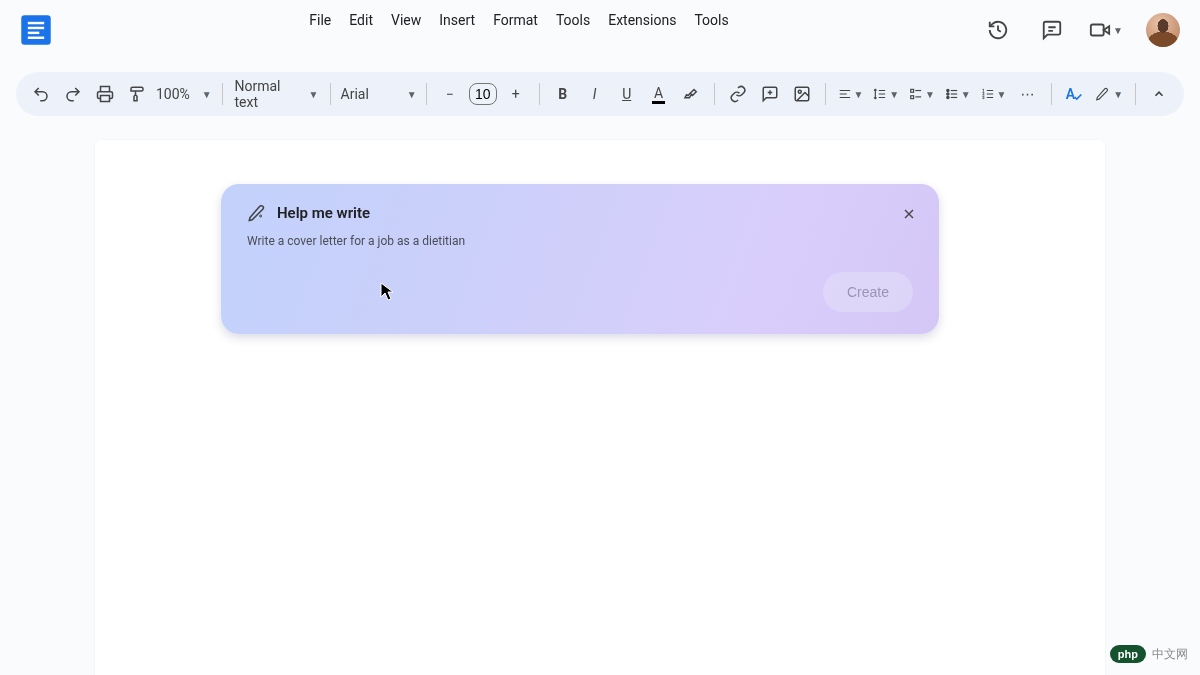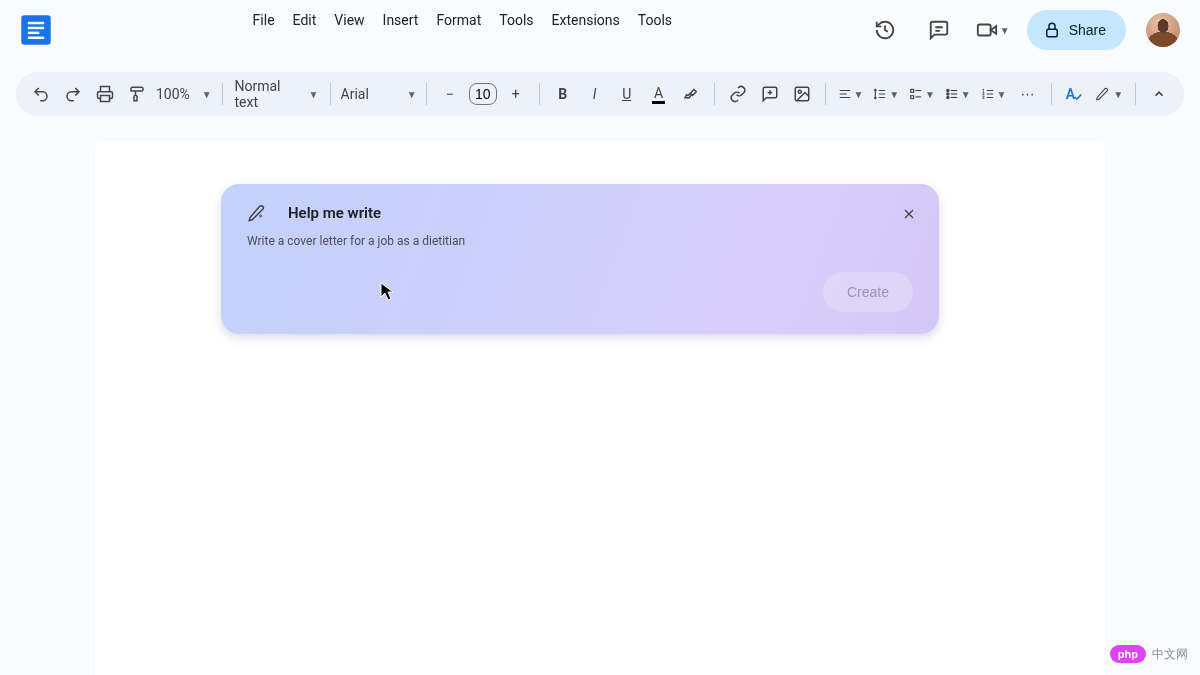--- a/index.html
+++ b/index.html
@@ -52,35 +52,35 @@
     min-height: 1000px; border-radius: 6px;
     box-shadow: 0 0 0 1px rgba(0,0,0,0.02);
     position:relative; padding: 46px 128px 60px 128px;
   }
   .help-card {
     position:absolute; left: 126px; top: 44px; width: 718px;
     border-radius: 18px; padding: 20px 26px 22px;
     background: linear-gradient(110deg,#c3d2fb 0%,#cbd0fa 35%,#d9cefb 75%,#d4c7f6 100%);
     box-shadow: 0 4px 10px rgba(60,60,120,0.18);
   }
-  .hc-head { display:flex; align-items:flex-end; gap:23px; }
+  .hc-head { display:flex; align-items:flex-end; gap:12px; }
   .hc-head .t { font-weight:600; font-size:15px; color:#202124;}
   .hc-close { position:absolute; right:16px; top:16px; color:#444; cursor:pointer; padding:6px;}
   .hc-prompt {
     margin-top:12px; font-size:12px; color:#4a4e57;
     background:transparent; border:none; width:100%;
   }
   .hc-foot { display:flex; justify-content:flex-end; margin-top:24px; }
   .create-btn {
     border:none; background:rgba(230,225,250,0.5); color:#9a94b8;
     border-radius:100px; height:40px; padding: 0 24px; font-size:14px; cursor:default;
   }
   .cursor { position:absolute; left:380px; top:282px; pointer-events:none;}
   .watermark { position:absolute; right:12px; bottom:12px; display:flex; align-items:center; gap:6px; font-size:12px; color:#8a8a8a; font-family:Arial,sans-serif;}
-  .wm-logo{ background:#d946ef; color:#fff; border-radius:10px; font-weight:700; font-size:11px; height:18px; display:flex; align-items:center; padding:0 8px;}
+  .wm-logo{ background:#14532d; color:#fff; border-radius:10px; font-weight:700; font-size:11px; height:18px; display:flex; align-items:center; padding:0 8px;}
   svg { display:block; }
   .dd-arrow{font-size:10px;color:#5f6368;}
 </style>
 </head>
 <body>
 
 <div class="app">
 
   <div class="header">
     <div class="doc-icon">
@@ -118,27 +118,20 @@
             <path d="M8 9h8M8 13h5"></path>
           </svg>
       </div>
       <div class="circ meet">
         <svg width="22" height="22" viewBox="0 0 24 24" fill="none" stroke="#444" stroke-width="2">
             <rect x="2" y="6" width="14" height="12" rx="2"></rect>
             <path d="m22 8-6 4 6 4V8z"></path>
           </svg>
         <span class="dd-arrow">▼</span>
       </div>
-      <button class="share-btn">
-        <svg width="18" height="18" viewBox="0 0 24 24" fill="none" stroke="#001d35" stroke-width="2">
-            <rect x="5" y="11" width="14" height="10" rx="2"></rect>
-            <path d="M8 11V7a4 4 0 1 1 8 0v4"></path>
-          </svg>
-        <span>Share</span>
-      </button>
       <div class="avatar"></div>
     </div>
   </div>
 
   <div class="toolbar">
     <div class="tb">
         <svg width="18" height="18" viewBox="0 0 24 24" fill="none" stroke="#444" stroke-width="2">
           <path d="M9 14 4 9l5-5"></path>
           <path d="M4 9h10a6 6 0 0 1 0 12h-3"></path>
         </svg>

